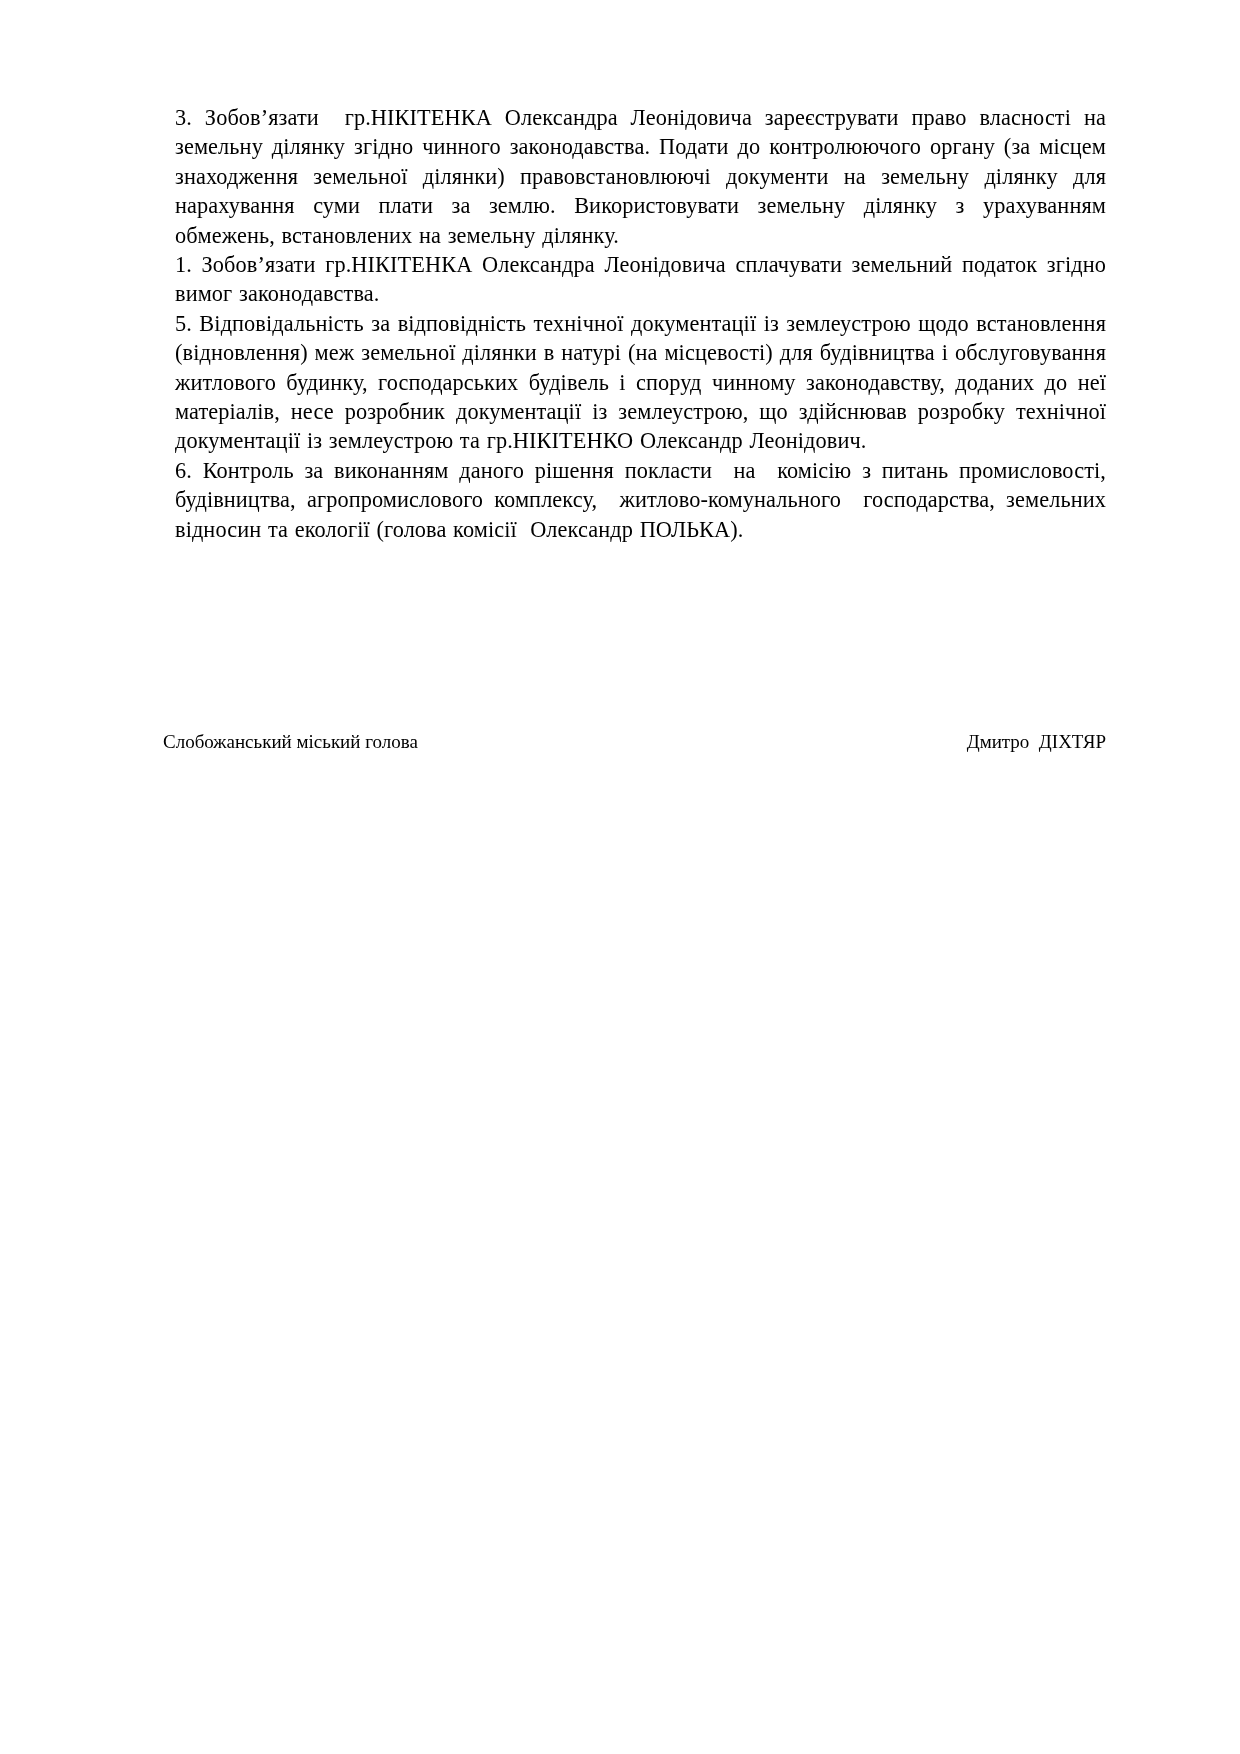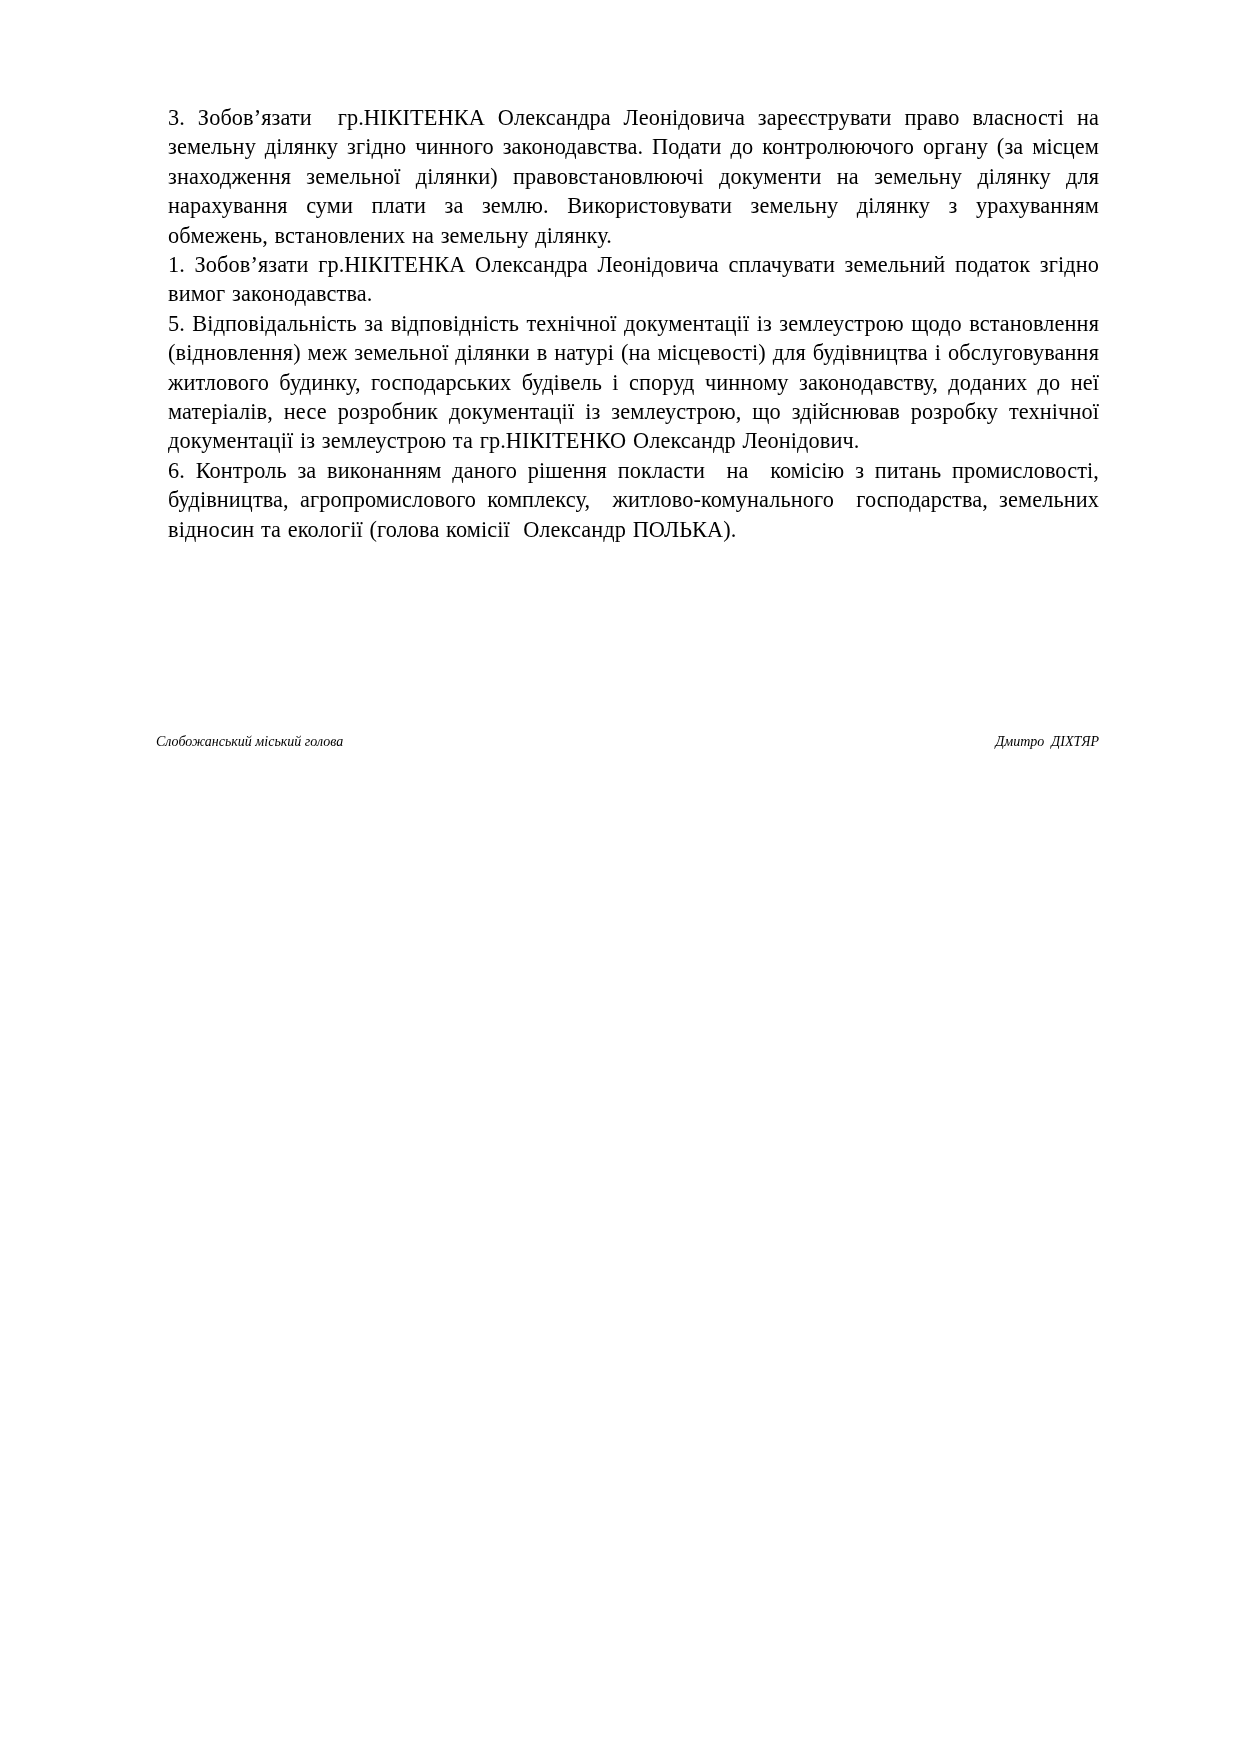--- a/index.html
+++ b/index.html
@@ -9,41 +9,40 @@
   }
   body {
     width: 1240px;
     height: 1754px;
     position: relative;
     font-family: "Liberation Serif", "DejaVu Serif", serif;
     color: #000000;
   }
   .page {
     position: absolute;
-    left: 168px;
+    left: 175px;
     top: 103px;
     width: 931px;
   }
   .text-block p {
     margin: 0;
     padding: 0;
     font-size: 22.3px;
     line-height: 29.4px;
     text-align: justify;
     word-spacing: 1px;
     letter-spacing: 0.1px;
   }
   .signature-row {
     display: flex;
     justify-content: space-between;
     align-items: flex-start;
     margin-top: 183px;
-    font-size: 14px;
+    font-size: 19px;
     line-height: 29.4px;
-    font-style: italic;
   }
   .signature-row .sig-left {
     margin-left: -12px;
   }
 </style>
 </head>
 <body>
 
 <div class="page">
   <div class="text-block">

